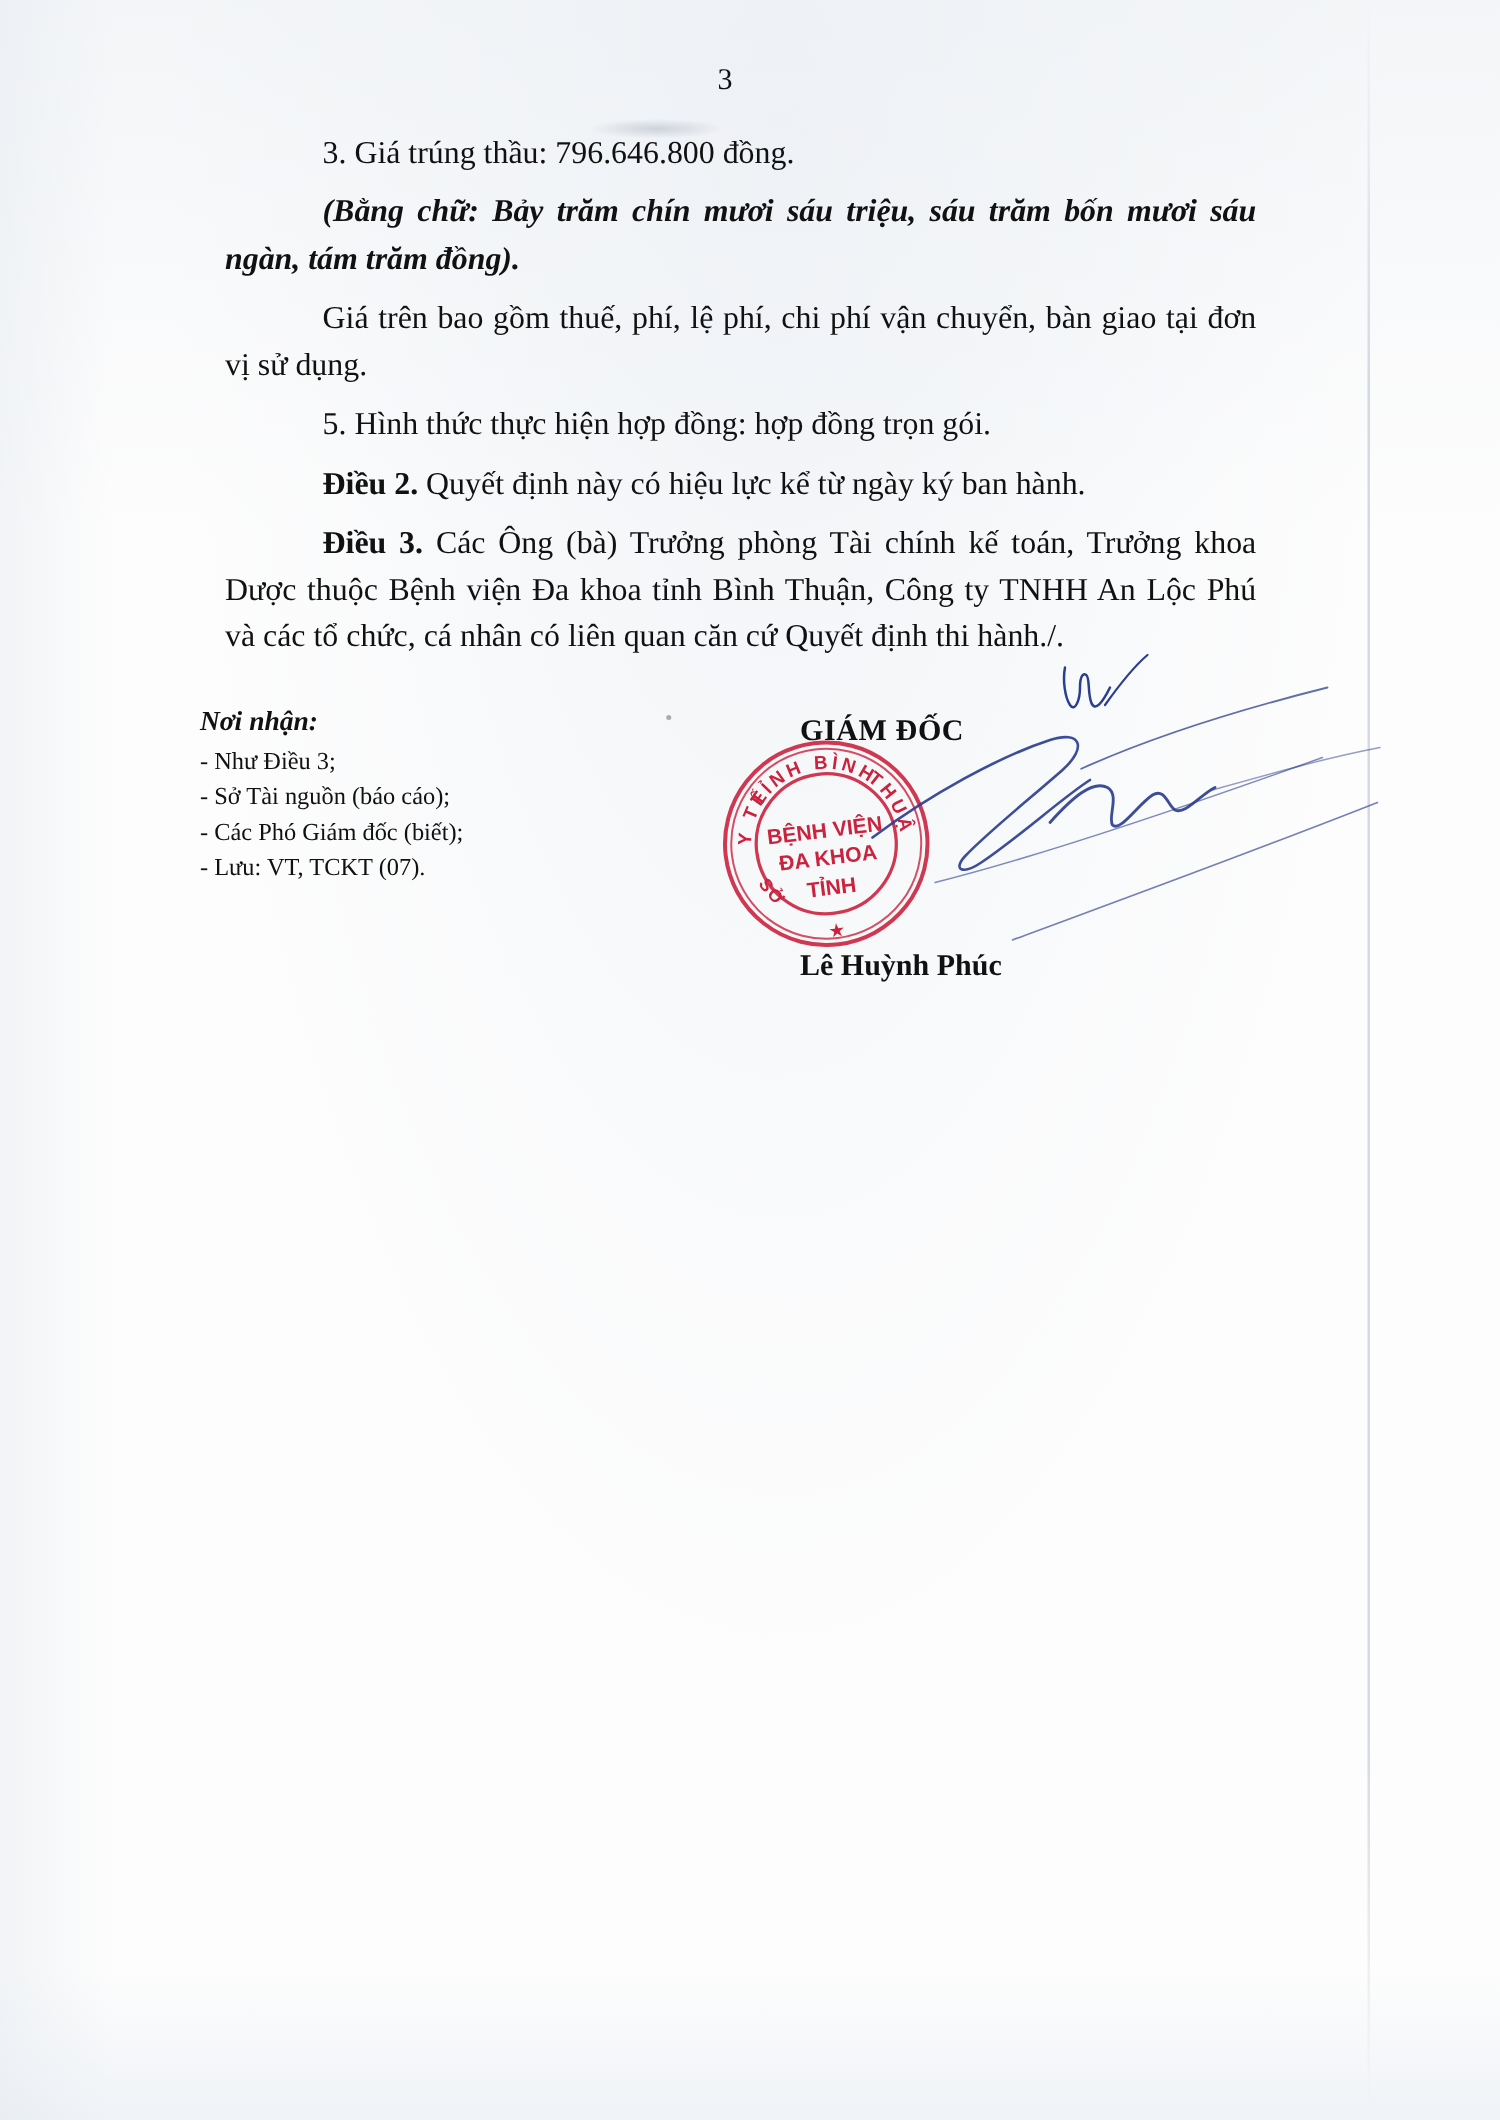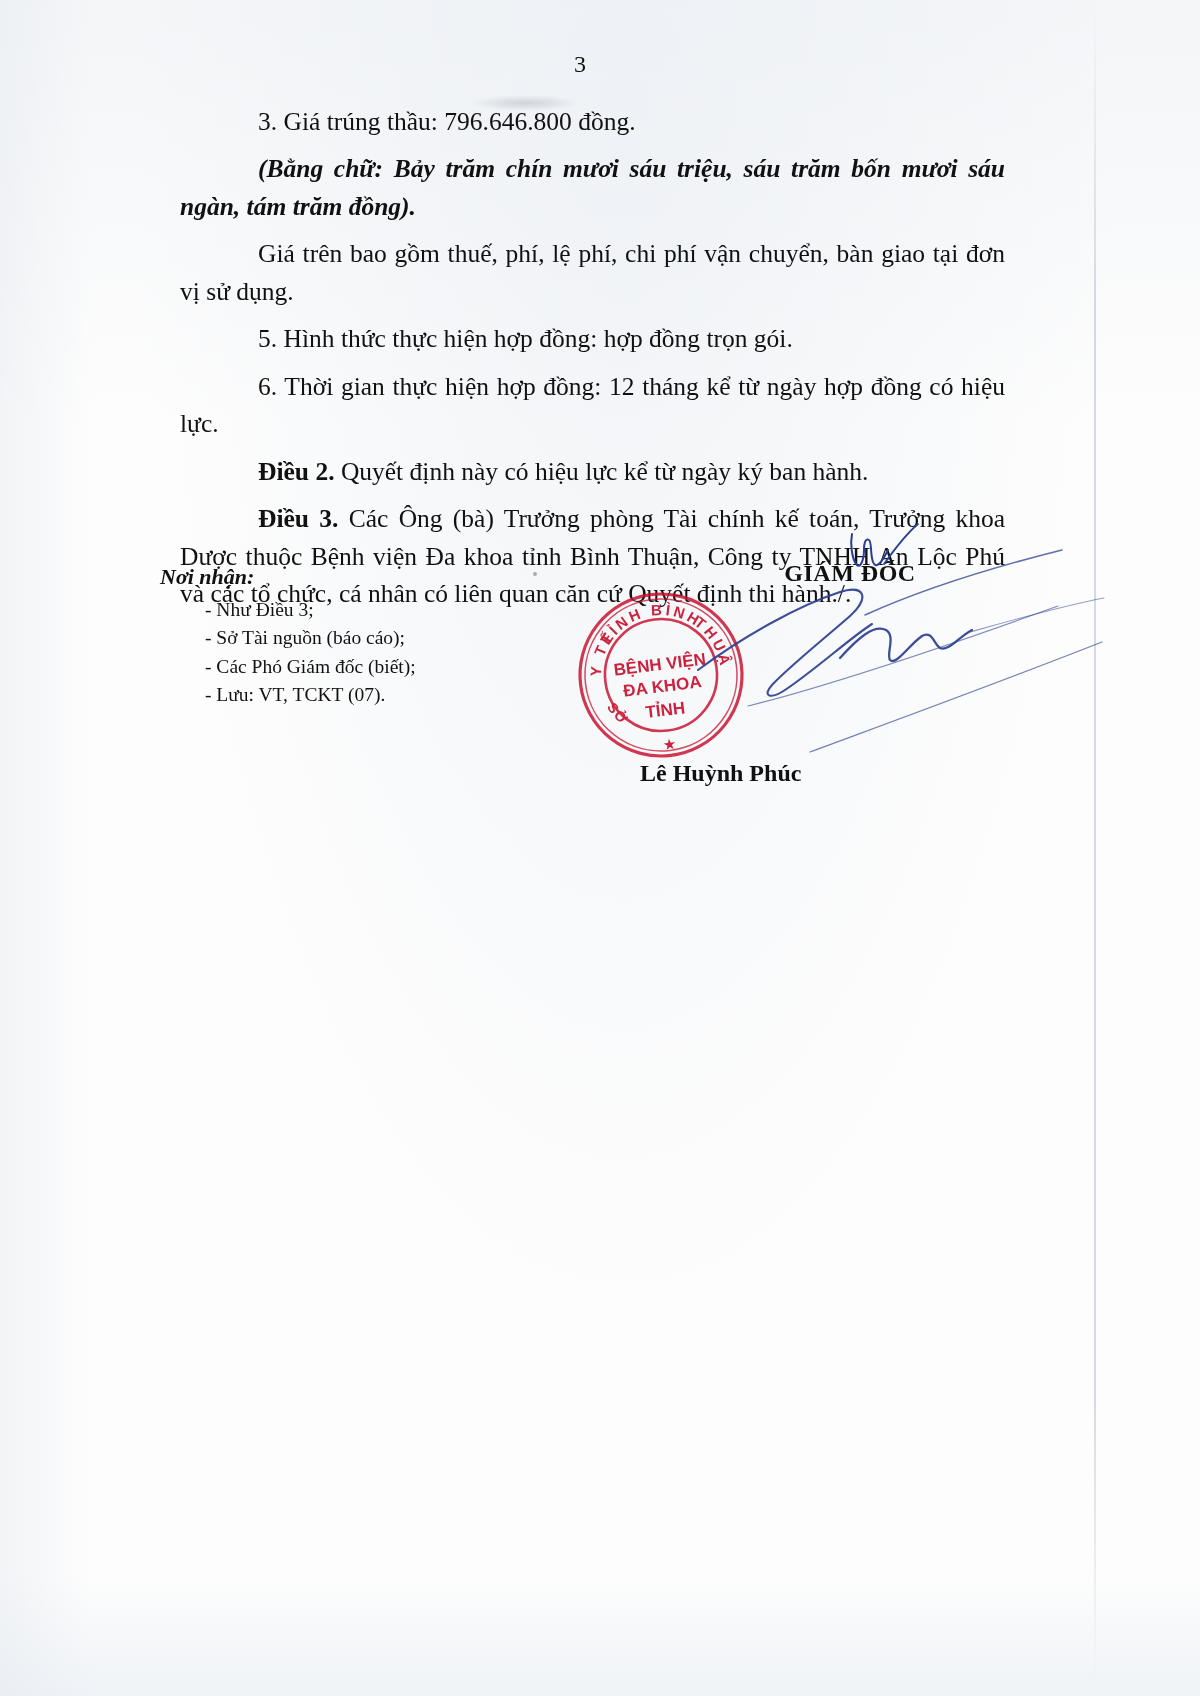--- a/index.html
+++ b/index.html
@@ -125,28 +125,27 @@
     font-size: 22px;
     margin: 0 0 6px 0;
   }
   .recipients-list {
     list-style: none;
     margin: 0;
     padding: 0;
     font-size: 19.5px;
     line-height: 1.46;
   }
-  .recipients-list li { white-space: nowrap; margin-left: 45px; }
+  .recipients-list li { white-space: nowrap; }
 
   .signer {
     position: absolute;
     left: 640px;
-    top: 0;
+    top: 12px;
     width: 420px;
-    text-align: center;
   }
   .signer-title {
     font-weight: bold;
     font-size: 24px;
     letter-spacing: 0.5px;
     margin: 0;
   }
   .signer-name {
     position: absolute;
     left: 640px;
@@ -204,21 +203,20 @@
 
     <p class="para indent gap-a">3. Giá trúng thầu: 796.646.800 đồng.</p>
 
     <p class="para indent italic gap-a">(Bằng chữ: Bảy trăm chín mươi sáu triệu, sáu trăm bốn mươi sáu ngàn, tám trăm đồng).</p>
 
     <p class="para indent gap-b">Giá trên bao gồm thuế, phí, lệ phí, chi phí vận chuyển, bàn giao tại đơn vị sử dụng.</p>
 
 
     <p class="para indent gap-b">5. Hình thức thực hiện hợp đồng: hợp đồng trọn gói.</p>
 
-    <p class="para indent gap-c">6. Thời gian thực hiện hợp đồng: 12 tháng kể từ ngày hợp đồng có hiệu lực.</p>
 
     <p class="para indent gap-c"><span class="strong-label">Điều 2.</span><span> Quyết định này có hiệu lực kể từ ngày ký ban hành.</span></p>
 
     <p class="para indent"><span class="strong-label">Điều 3.</span><span> Các Ông (bà) Trưởng phòng Tài chính kế toán, Trưởng khoa Dược thuộc Bệnh viện Đa khoa tỉnh Bình Thuận, Công ty TNHH An Lộc Phú và các tổ chức, cá nhân có liên quan căn cứ Quyết định thi hành./.</span></p>
 
   </div>
 
   <div class="sign-area">
 
     <div class="recipients">

